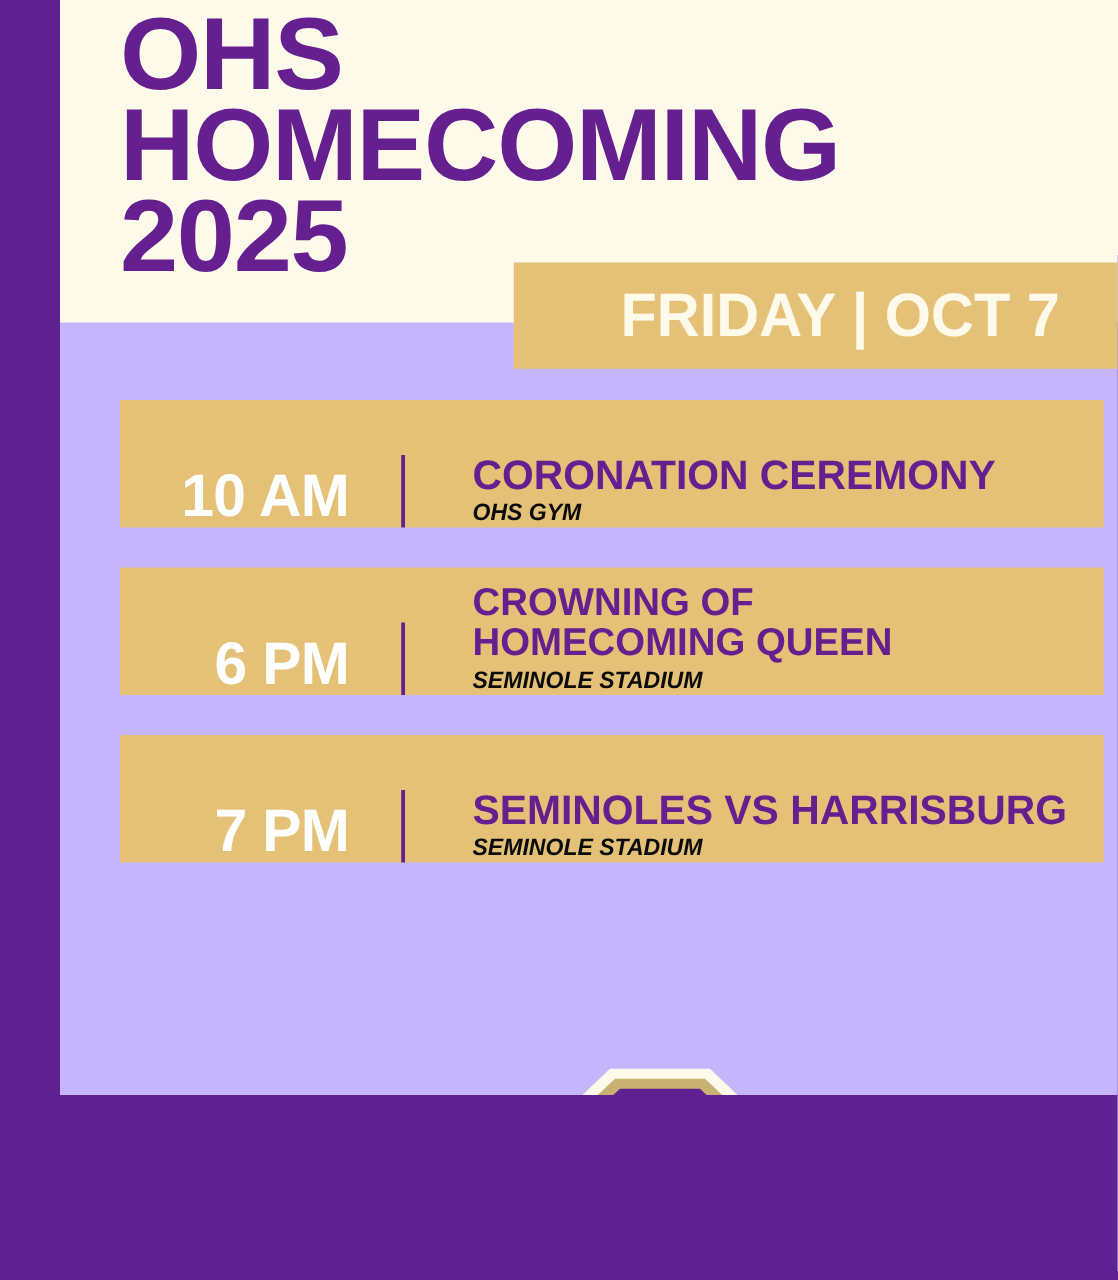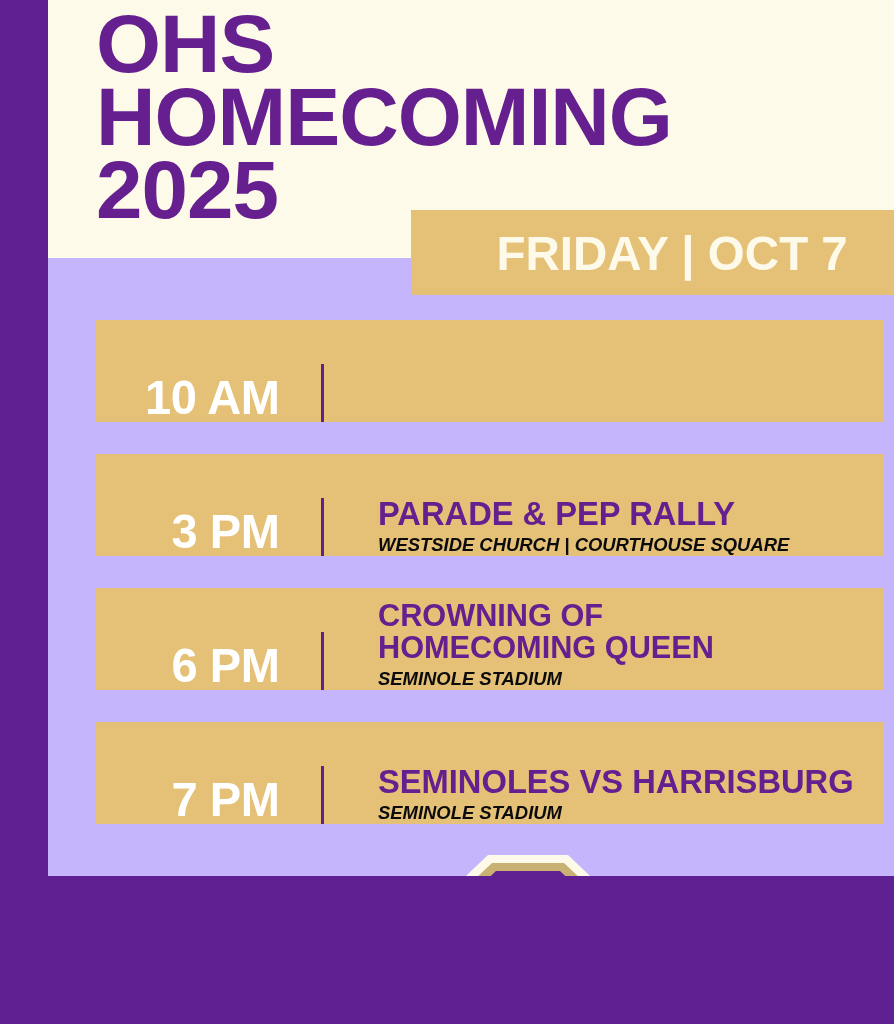--- a/index.html
+++ b/index.html
@@ -135,30 +135,26 @@
 
   <div class="date-banner">
     <span class="date-text">FRIDAY | OCT 7</span>
   </div>
 
   <div class="rows">
 
     <div class="event-row">
       <div class="time-cell">10 AM</div>
       <div class="divider"></div>
-    </div>
-
-    <div class="event-row">
-      <div class="time-cell">3 PM</div>
-      <div class="divider"></div>
       <div class="info-cell">
-        <div class="ev-title">PARADE &amp; PEP RALLY</div>
-        <div class="ev-sub">WESTSIDE CHURCH | COURTHOUSE SQUARE</div>
+        <div class="ev-title">CORONATION CEREMONY</div>
+        <div class="ev-sub">OHS GYM</div>
       </div>
     </div>
+
 
     <div class="event-row">
       <div class="time-cell">6 PM</div>
       <div class="divider"></div>
       <div class="info-cell">
         <div class="ev-title two-line"><span>CROWNING OF</span><br><span>HOMECOMING QUEEN</span></div>
         <div class="ev-sub">SEMINOLE STADIUM</div>
       </div>
     </div>
 

